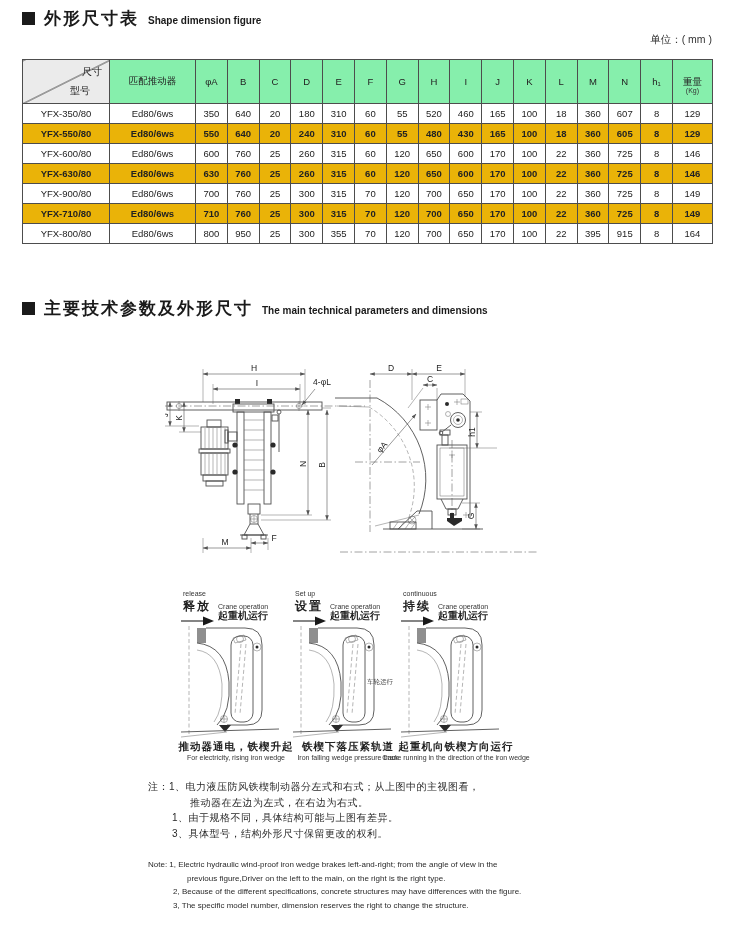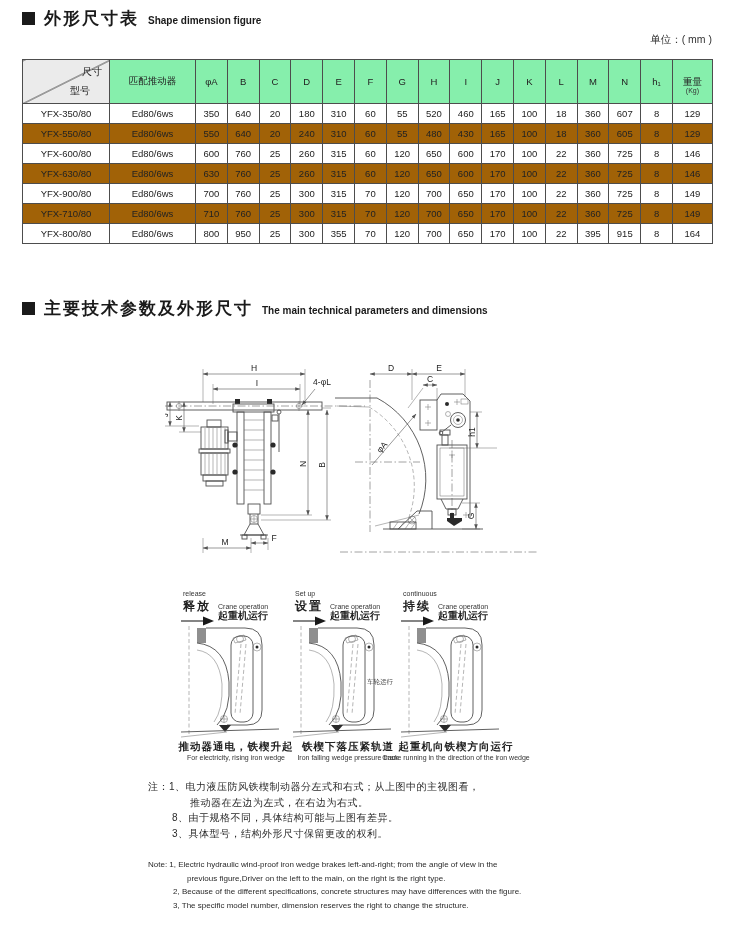--- a/index.html
+++ b/index.html
@@ -14,21 +14,21 @@
   .sec-en{font-size:10px;font-weight:bold;color:#1a1a1a;}
 
   .unit-note{font-size:10.5px;color:#333;}
 
   
   table.dims{border-collapse:collapse;table-layout:fixed;width:690px;font-size:9.5px;color:#222;
              border:1.5px solid #4d4d4d;padding-left:12px;}
   table.dims th,table.dims td{border:1px solid #4d4d4d;text-align:center;padding:0;height:19px;
              overflow:hidden;font-weight:normal;white-space:nowrap;}
   table.dims thead th{height:43px;background:#86efac;}
-  table.dims tr.shaded td{background:#a16207;}
+  table.dims tr.shaded td{background:#eab308;font-weight:bold;}
   .corner{position:relative;background:
       linear-gradient(to bottom right,transparent calc(50% - .5px),#4d4d4d calc(50% - .5px),
       #4d4d4d calc(50% + .5px),transparent calc(50% + .5px)) #ebebeb !important;}
   .corner .c-top{position:absolute;top:5px;right:7px;font-size:10px;}
   .corner .c-bot{position:absolute;bottom:5px;left:7px;font-size:10px;margin-left:40px;}
   .wcell .wl{display:block;font-size:9.5px;line-height:11px;margin-top:7px;}
   .wcell .wu{display:block;font-size:7px;line-height:8px;color:#333;}
 
   
   svg text{font-family:"Liberation Sans",sans-serif;}
@@ -574,21 +574,21 @@
   </span>
     <span class="op-cap-zh">起重机向铁楔方向运行</span>
     <span class="op-cap-en">Crane running in the direction of the iron wedge</span>
   </div>
 
   <div class="abs wheel-run" style="left:367px;top:678px;">车轮运行</div>
 
   <div class="abs notes-zh" style="left:148px;top:779px;">
     <div>注：1、电力液压防风铁楔制动器分左式和右式；从上图中的主视图看，</div>
     <div class="ind-a">推动器在左边为左式，在右边为右式。</div>
-    <div class="ind-b">8、由于规格不同，具体结构可能与上图有差异。</div>
+    <div class="ind-b">1、由于规格不同，具体结构可能与上图有差异。</div>
     <div class="ind-b">3、具体型号，结构外形尺寸保留更改的权利。</div>
   </div>
 
   <div class="abs notes-en" style="left:148px;top:858px;">
     <div>Note: 1, Electric hydraulic wind-proof iron wedge brakes left-and-right;  from the angle of view in the</div>
     <div class="ind-c">previous figure,Driver on the left to the main, on the right is the right type.</div>
     <div class="ind-d">2, Because of the different specifications, concrete structures may have differences with the figure.</div>
     <div class="ind-d">3, The specific model number, dimension reserves the right to change the structure.</div>
   </div>
 

